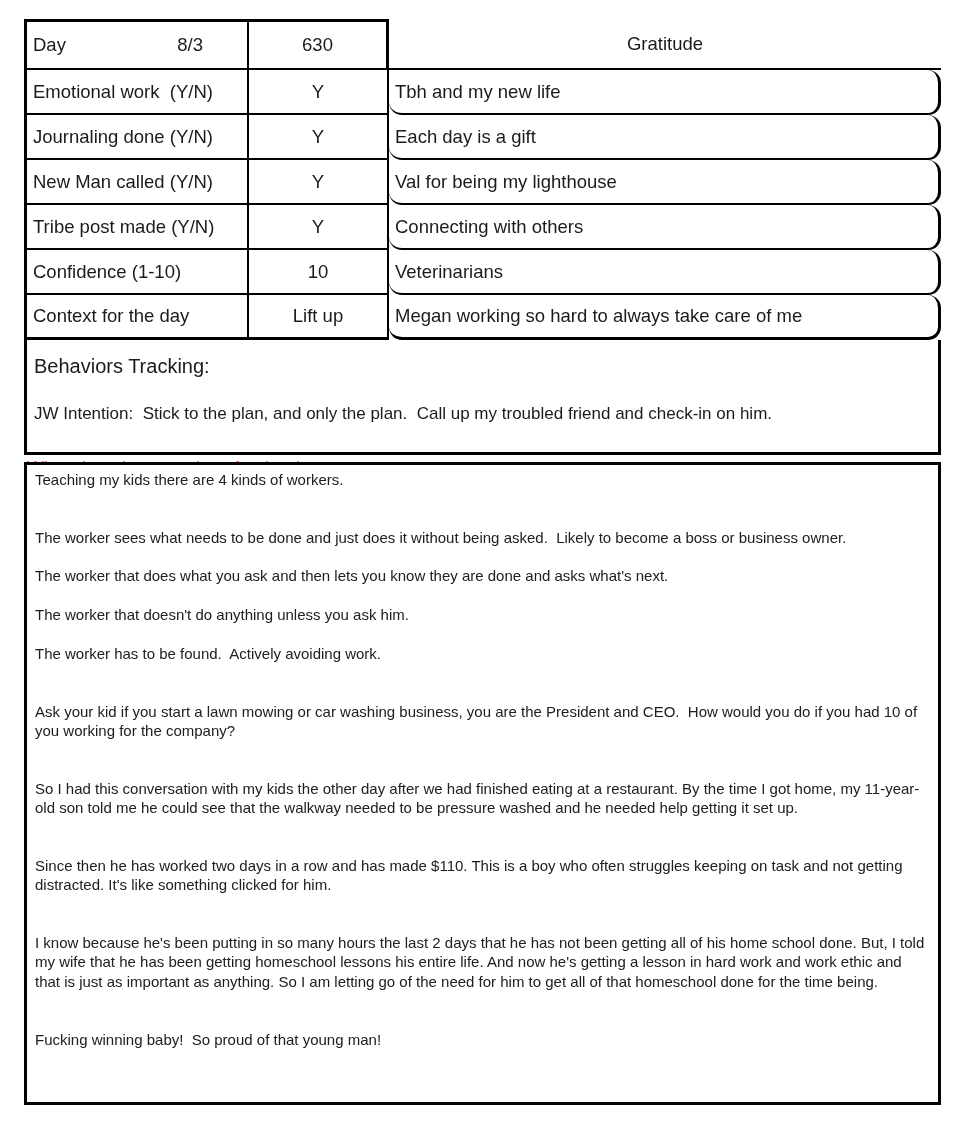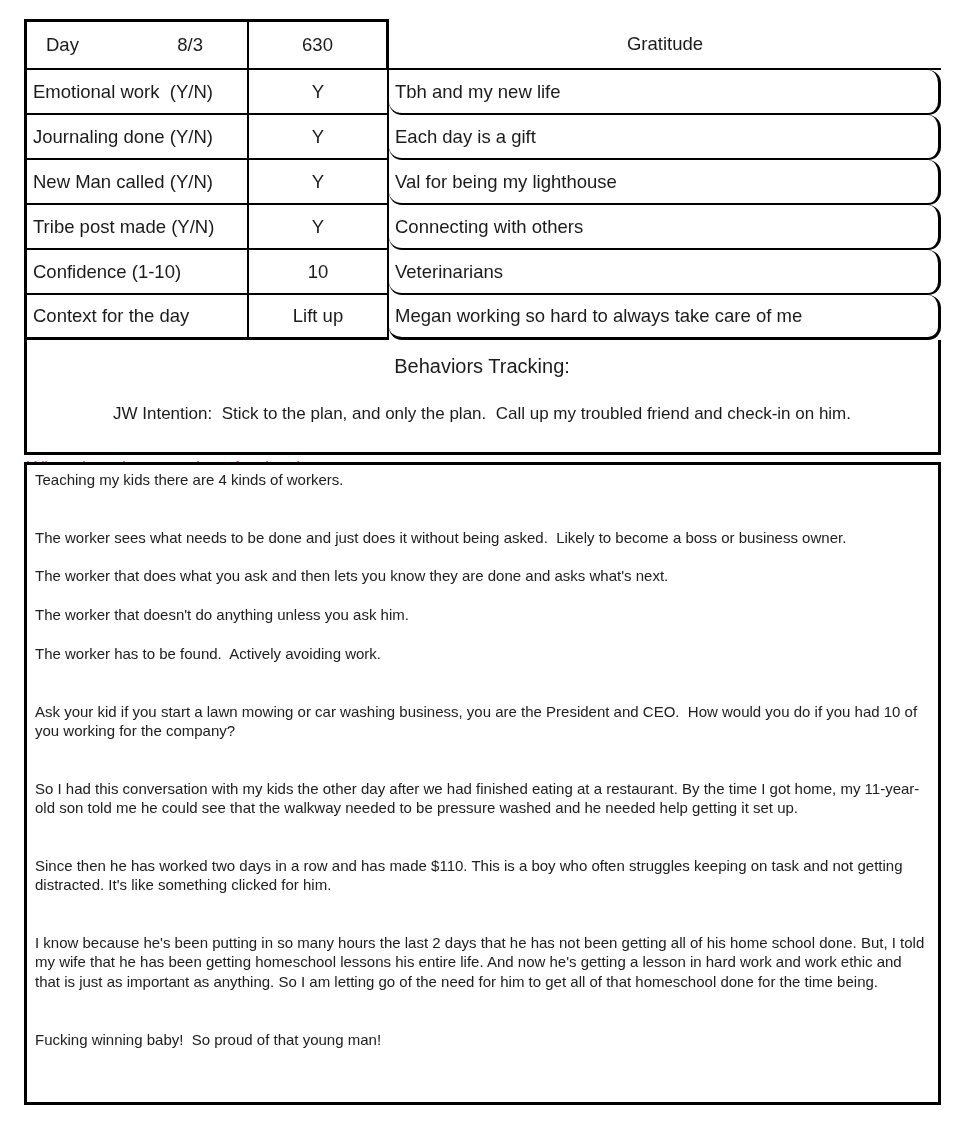--- a/index.html
+++ b/index.html
@@ -19,37 +19,37 @@
   }
   .cell{
     box-sizing:border-box;
     display:flex;align-items:center;
     font-size:18.5px;line-height:1.15;
     white-space:pre-wrap;
     border:0 solid #000;
     background:#fff;
     overflow:hidden;
   }
-  .c-day{border-left-width:3px;border-top-width:3px;border-right-width:2px;border-bottom-width:2px;padding-left:19px;}
+  .c-day{border-left-width:3px;border-top-width:3px;border-right-width:2px;border-bottom-width:2px;padding-left:6px;}
   .day-value{margin-left:auto;margin-right:44px;}
   .c-time{border-top-width:3px;border-right-width:3px;border-bottom-width:2px;justify-content:center;}
   .c-gtitle{border-bottom-width:2px;justify-content:center;}
   .c-label{border-left-width:3px;border-right-width:2px;border-bottom-width:2px;padding-left:6px;}
   .c-value{border-right-width:2px;border-bottom-width:2px;justify-content:center;}
   .c-grat{border-right-width:3px;border-bottom-width:2px;padding-left:6px;border-radius:13px;}
   [data-repeat]{display:contents;}
   [data-repeat="tracker.rows"] > .cell:nth-last-child(-n+3){border-bottom-width:3px;}
 
   
   .behaviors{
     position:absolute;left:24px;top:340px;width:917px;height:115px;
     box-sizing:border-box;
     border:3px solid #000;border-top:none;
     padding:14px 8px 0 7px;
-    overflow:hidden;background:#fff;text-align:center;
+    overflow:hidden;background:#fff;
   }
   .b-title{font-size:20px;line-height:24px;}
   .b-note{font-size:17px;line-height:21px;margin-top:15px;white-space:pre-wrap;}
   .b-intention{font-size:17px;line-height:21px;margin-top:25px;white-space:pre-wrap;}
 
   
   .wins-title{
     position:absolute;left:27px;top:456px;
     font-size:18px;line-height:24px;font-weight:500;color:#ec4899;
   }

